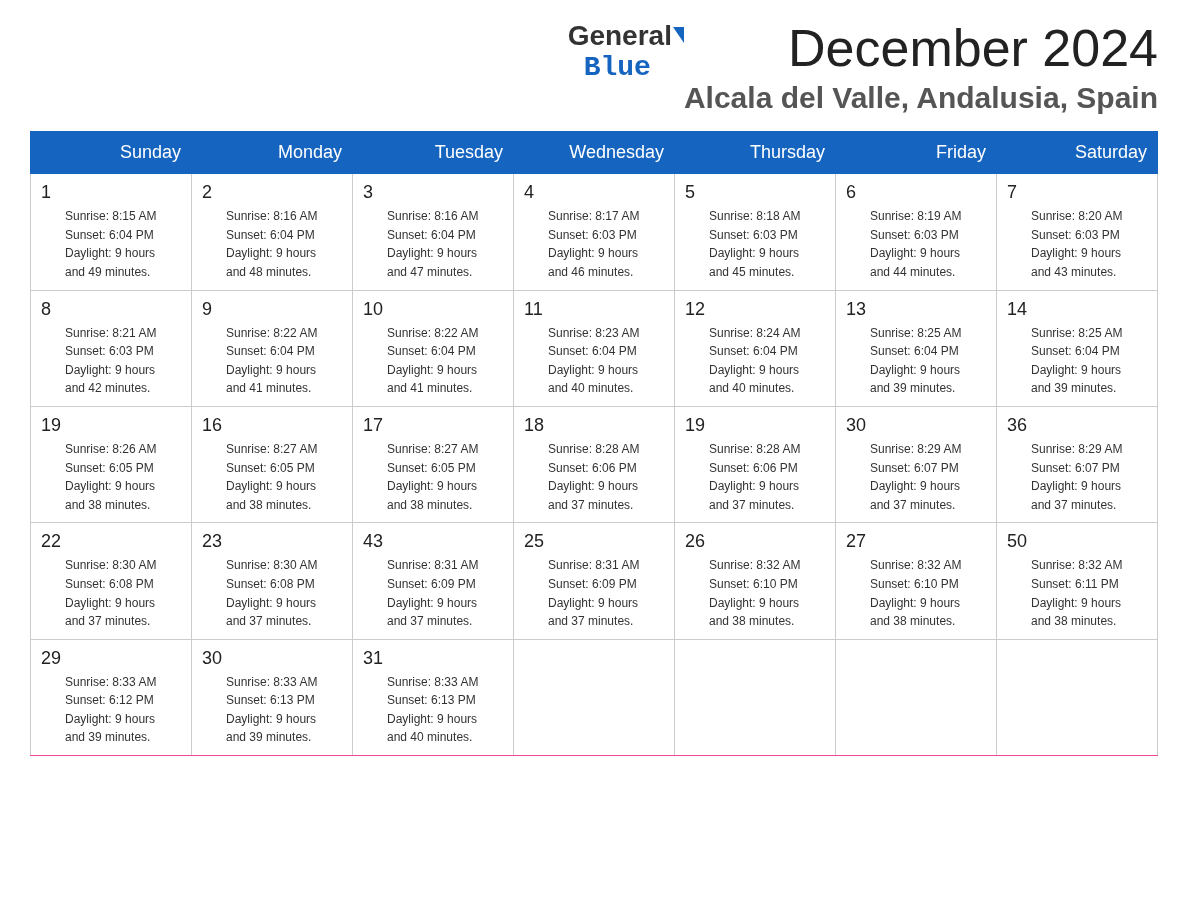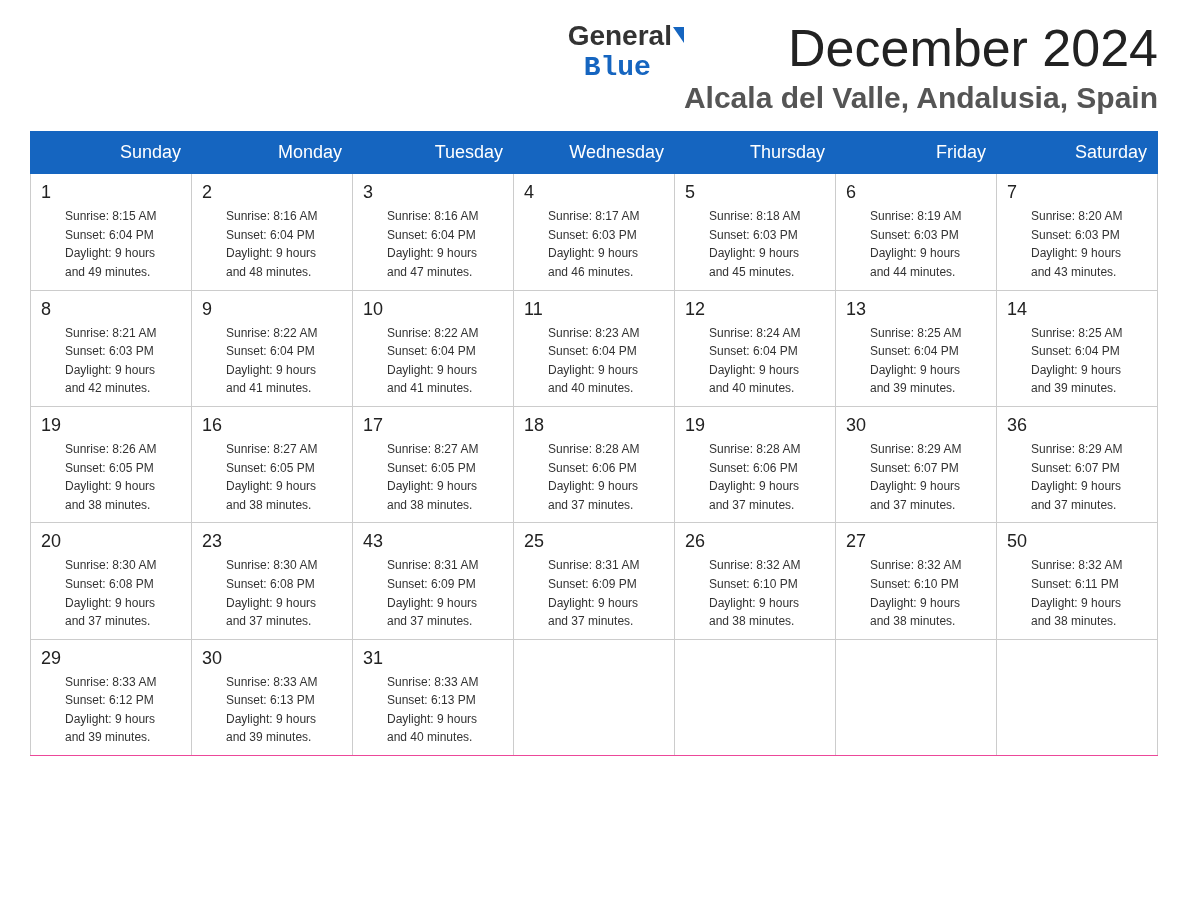--- a/index.html
+++ b/index.html
@@ -222,21 +222,21 @@
           <span class="day-number">30</span>
           <div class="day-info">Sunrise: 8:29 AM<br>Sunset: 6:07 PM<br>Daylight: 9 hours<br>and 37 minutes.</div>
         </td>
         <td>
           <span class="day-number">36</span>
           <div class="day-info">Sunrise: 8:29 AM<br>Sunset: 6:07 PM<br>Daylight: 9 hours<br>and 37 minutes.</div>
         </td>
       </tr>
       <tr>
         <td>
-          <span class="day-number">20</span>
+          <span class="day-number">22</span>
           <div class="day-info">Sunrise: 8:30 AM<br>Sunset: 6:08 PM<br>Daylight: 9 hours<br>and 37 minutes.</div>
         </td>
         <td>
           <span class="day-number">23</span>
           <div class="day-info">Sunrise: 8:30 AM<br>Sunset: 6:08 PM<br>Daylight: 9 hours<br>and 37 minutes.</div>
         </td>
         <td>
           <span class="day-number">43</span>
           <div class="day-info">Sunrise: 8:31 AM<br>Sunset: 6:09 PM<br>Daylight: 9 hours<br>and 37 minutes.</div>
         </td>

